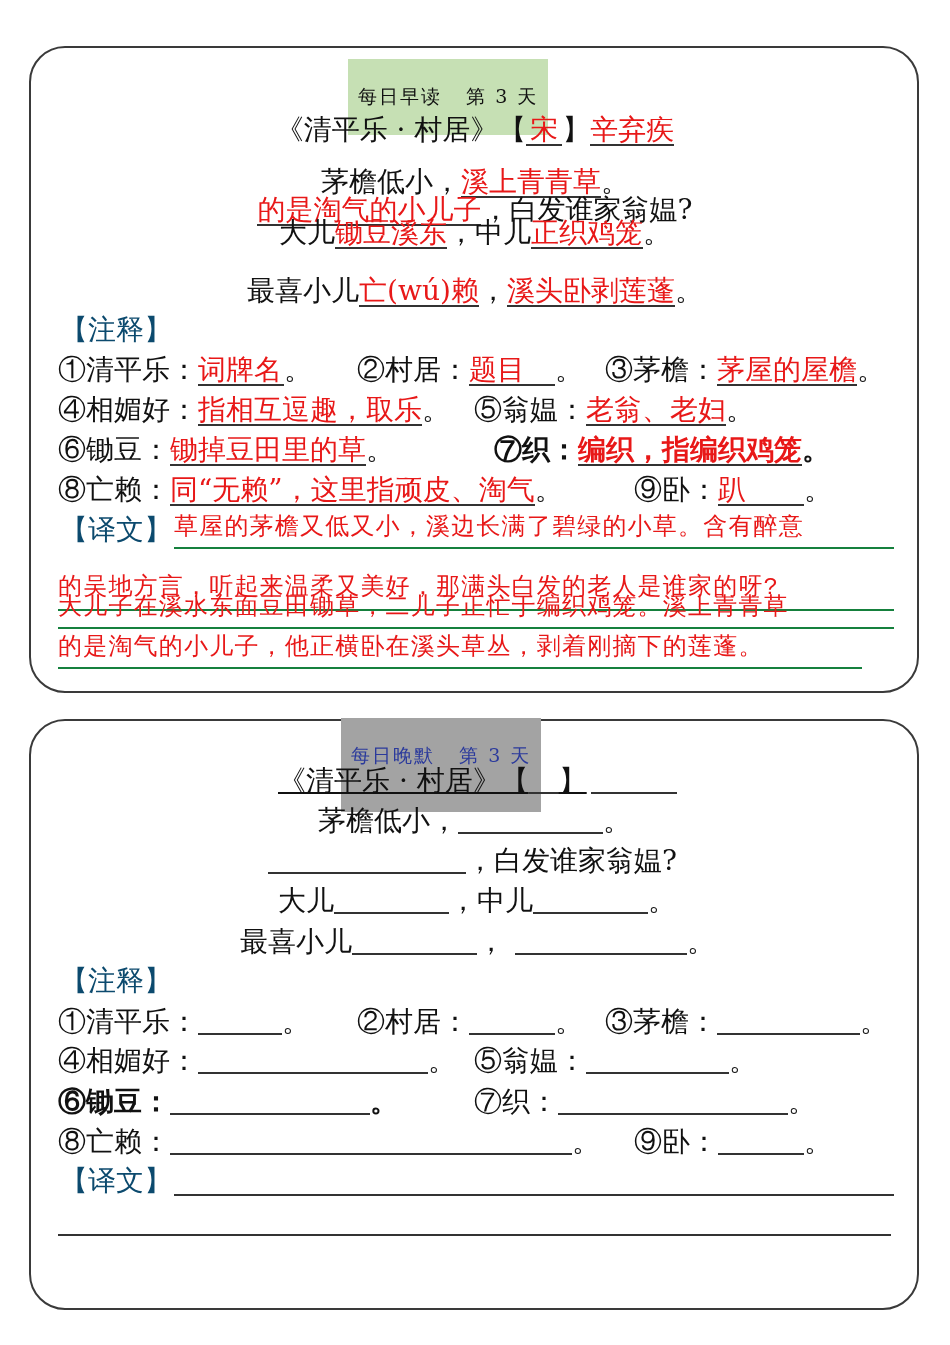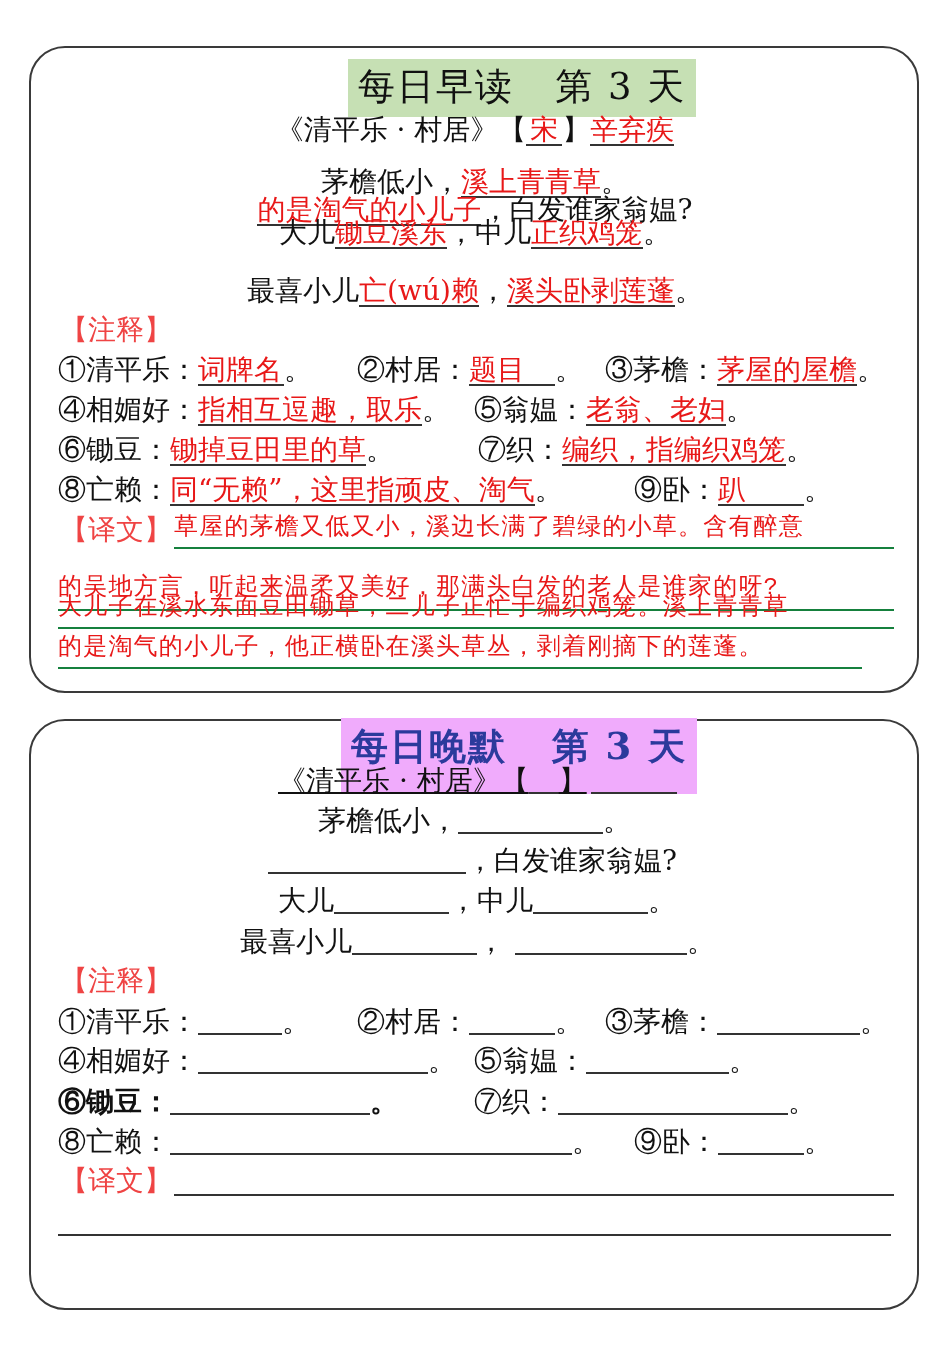--- a/index.html
+++ b/index.html
@@ -2,27 +2,27 @@
 <html><head>
 <meta charset="utf-8">
 <style>
   html, body { margin: 0; padding: 0; background: #ffffff; }
   body { width: 950px; height: 1345px; position: relative; overflow: hidden;
          font-family: "DejaVu Serif", "Liberation Serif", serif; color: #111; }
   .card { position: absolute; left: 29px; width: 890px; border: 2px solid #3a3a3a;
           border-radius: 36px; box-sizing: border-box; background: #fff; }
   #card-morning { top: 46px; height: 647px; }
   #card-evening { top: 719px; height: 591px; }
-  .title { position: absolute; font-size: 37px; line-height: 42px; padding: 7px 10px;
+  .title { position: absolute; font-size: 19px; line-height: 42px; padding: 16px 10px;
            white-space: pre; letter-spacing: 2px; }
   .title-green { background: #c6e0b4; color: #111; left: 348px; top: 59px; height: 44px; }
-  .title-blue { background: #f0abfc; color: #2b3a9c; left: 341px; top: 718px; height: 62px; font-weight: bold; }
+  .title-blue { background: #a3a3a3; color: #2b3a9c; left: 341px; top: 718px; height: 62px; }
   .line { position: absolute; font-size: 28px; line-height: 30px; white-space: pre; }
   .red { color: #e81818; }
-  .blue { color: #ef4444; }
+  .blue { color: #0c4a6e; }
   .u { border-bottom: 2px solid #333; display: inline-block; line-height: 28px; }
   .blank { border-bottom: 2px solid #333; display: inline-block; height: 24px; vertical-align: -4px; }
   .center { left: 0; width: 950px; text-align: center; }
   .trans-line { position: absolute; left: 58px; width: 836px; height: 38px;
                 border-bottom: 2px solid #15803d; font-size: 24px; line-height: 34px;
                 color: #e81818; white-space: pre; letter-spacing: 1.2px; }
   .rule { position: absolute; border-bottom: 2px solid #333; height: 0; }
 </style>
 </head>
 <body>
@@ -44,21 +44,21 @@
 <div class="line blue" style="left:60px; top:315px;">【注释】</div>
 
 <div class="line" style="left:58px; top:355px;"><span>①清平乐：</span><span class="u red" style="min-width:86px;">词牌名</span><span>。</span></div>
 <div class="line" style="left:357px; top:355px;"><span>②村居：</span><span class="u red" style="min-width:86px;">题目</span><span>。</span></div>
 <div class="line" style="left:605px; top:355px;"><span>③茅檐：</span><span class="u red">茅屋的屋檐</span><span>。</span></div>
 
 <div class="line" style="left:58px; top:395px;"><span>④相媚好：</span><span class="u red">指相互逗趣，取乐</span><span>。</span></div>
 <div class="line" style="left:474px; top:395px;"><span>⑤翁媪：</span><span class="u red">老翁、老妇</span><span>。</span></div>
 
 <div class="line" style="left:58px; top:435px;"><span>⑥锄豆：</span><span class="u red">锄掉豆田里的草</span><span>。</span></div>
-<div class="line" style="left:478px; top:435px;"><span>⑦织：</span><span class="u red">编织，指编织鸡笼</span><span>。</span></div>
+<div class="line" style="left:494px; top:435px;font-weight:bold;"><span>⑦织：</span><span class="u red">编织，指编织鸡笼</span><span>。</span></div>
 
 <div class="line" style="left:58px; top:475px;"><span>⑧亡赖：</span><span class="u red">同“无赖”，这里指顽皮、淘气</span><span>。</span></div>
 <div class="line" style="left:634px; top:475px;"><span>⑨卧：</span><span class="u red" style="min-width:86px;">趴</span><span>。</span></div>
 
 <div class="line blue" style="left:60px; top:515px;">【译文】</div>
 <div class="trans-line" style="left:174px; width:720px; top:509px;">草屋的茅檐又低又小，溪边长满了碧绿的小草。含有醉意</div>
 <div class="trans-line" style="top:571px;font-family:Liberation Mono, monospace;">的吴地方言，听起来温柔又美好，那满头白发的老人是谁家的呀?</div>
 <div class="trans-line" style="top:589px;">大儿子在溪水东面豆田锄草，二儿子正忙于编织鸡笼。溪上青青草</div>
 <div class="trans-line" style="top:629px; width:804px;">的是淘气的小儿子，他正横卧在溪头草丛，剥着刚摘下的莲蓬。</div>
 

